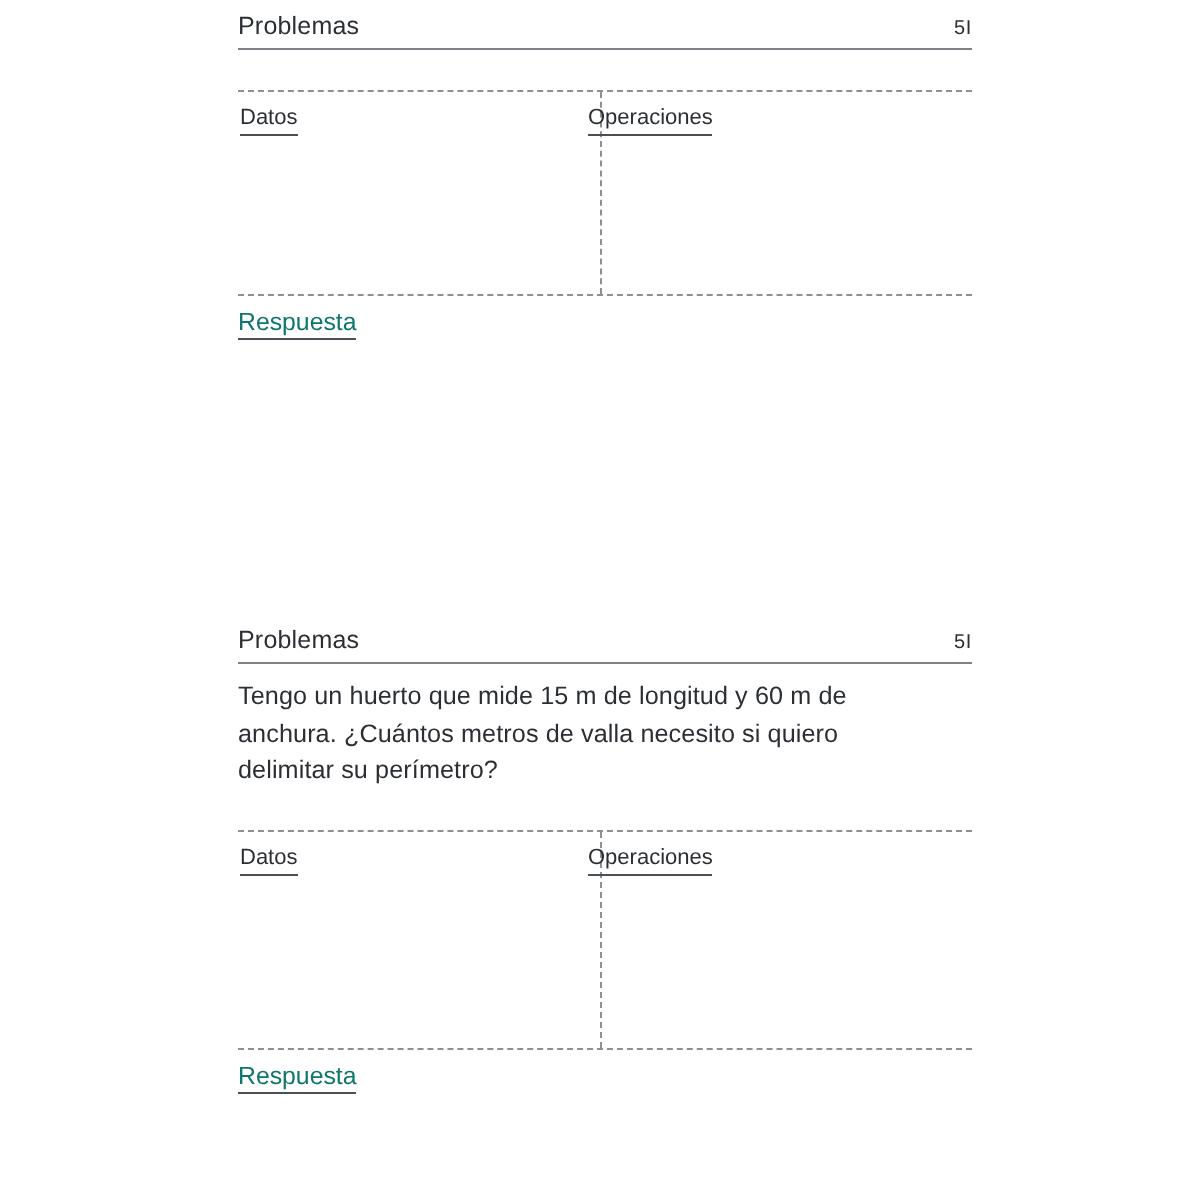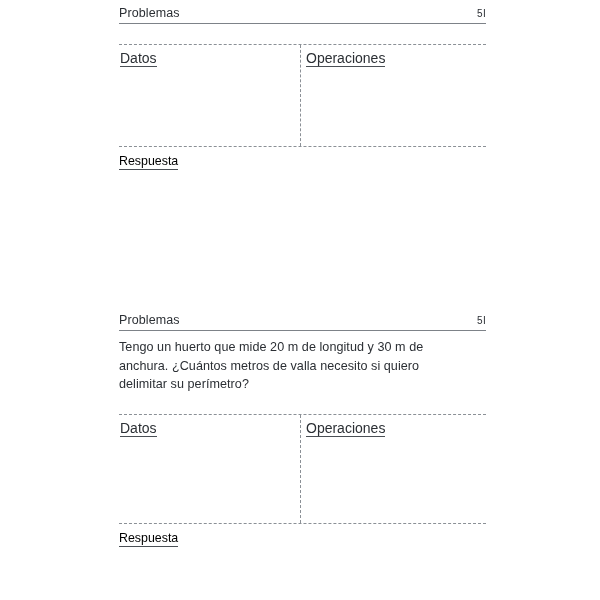--- a/index.html
+++ b/index.html
@@ -75,38 +75,38 @@
   .work-divider {
     position: absolute;
     top: 0;
     bottom: 0;
     left: 181px;
     border-left: 1.4px dashed #8b9096;
   }
   .col-head {
     position: absolute;
     top: 5px;
-    font-size: 14px;
+    font-size: 11px;
     line-height: 16px;
     color: #2b2f34;
     border-bottom: 1.2px solid #4a4f55;
     padding-bottom: 0px;
   }
   .col-head-datos { left: 1px; }
-  .col-head-operaciones { left: 187px; }
+  .col-head-operaciones { left: 175px; }
 
   
   .answer {
     margin-top: 4px;
   }
   .answer-label {
     display: inline-block;
     font-size: 12.4px;
     line-height: 16px;
-    color: #000000;
+    color: #0f766e;
     border-bottom: 1.2px solid #4a4f55;
   }
 </style>
 </head>
 <body>
 
 <div class="page">
 
   <section class="sheet sheet-1">
 
@@ -128,21 +128,21 @@
 
   </section>
 
   <section class="sheet sheet-2">
 
     <div class="header-row">
       <span class="header-title">Problemas</span>
       <span class="header-code">5I</span>
     </div>
 
-    <p class="statement">Tengo un huerto que mide 20 m de longitud y 30 m de anchura. ¿Cuántos metros de valla necesito si quiero delimitar su perímetro?</p>
+    <p class="statement">Tengo un huerto que mide 15 m de longitud y 60 m de anchura. ¿Cuántos metros de valla necesito si quiero delimitar su perímetro?</p>
 
     <div class="work-area">
       <div class="work-divider"></div>
       <span class="col-head col-head-datos">Datos</span>
       <span class="col-head col-head-operaciones">Operaciones</span>
     </div>
 
     <div class="answer">
       <span class="answer-label">Respuesta</span>
     </div>

